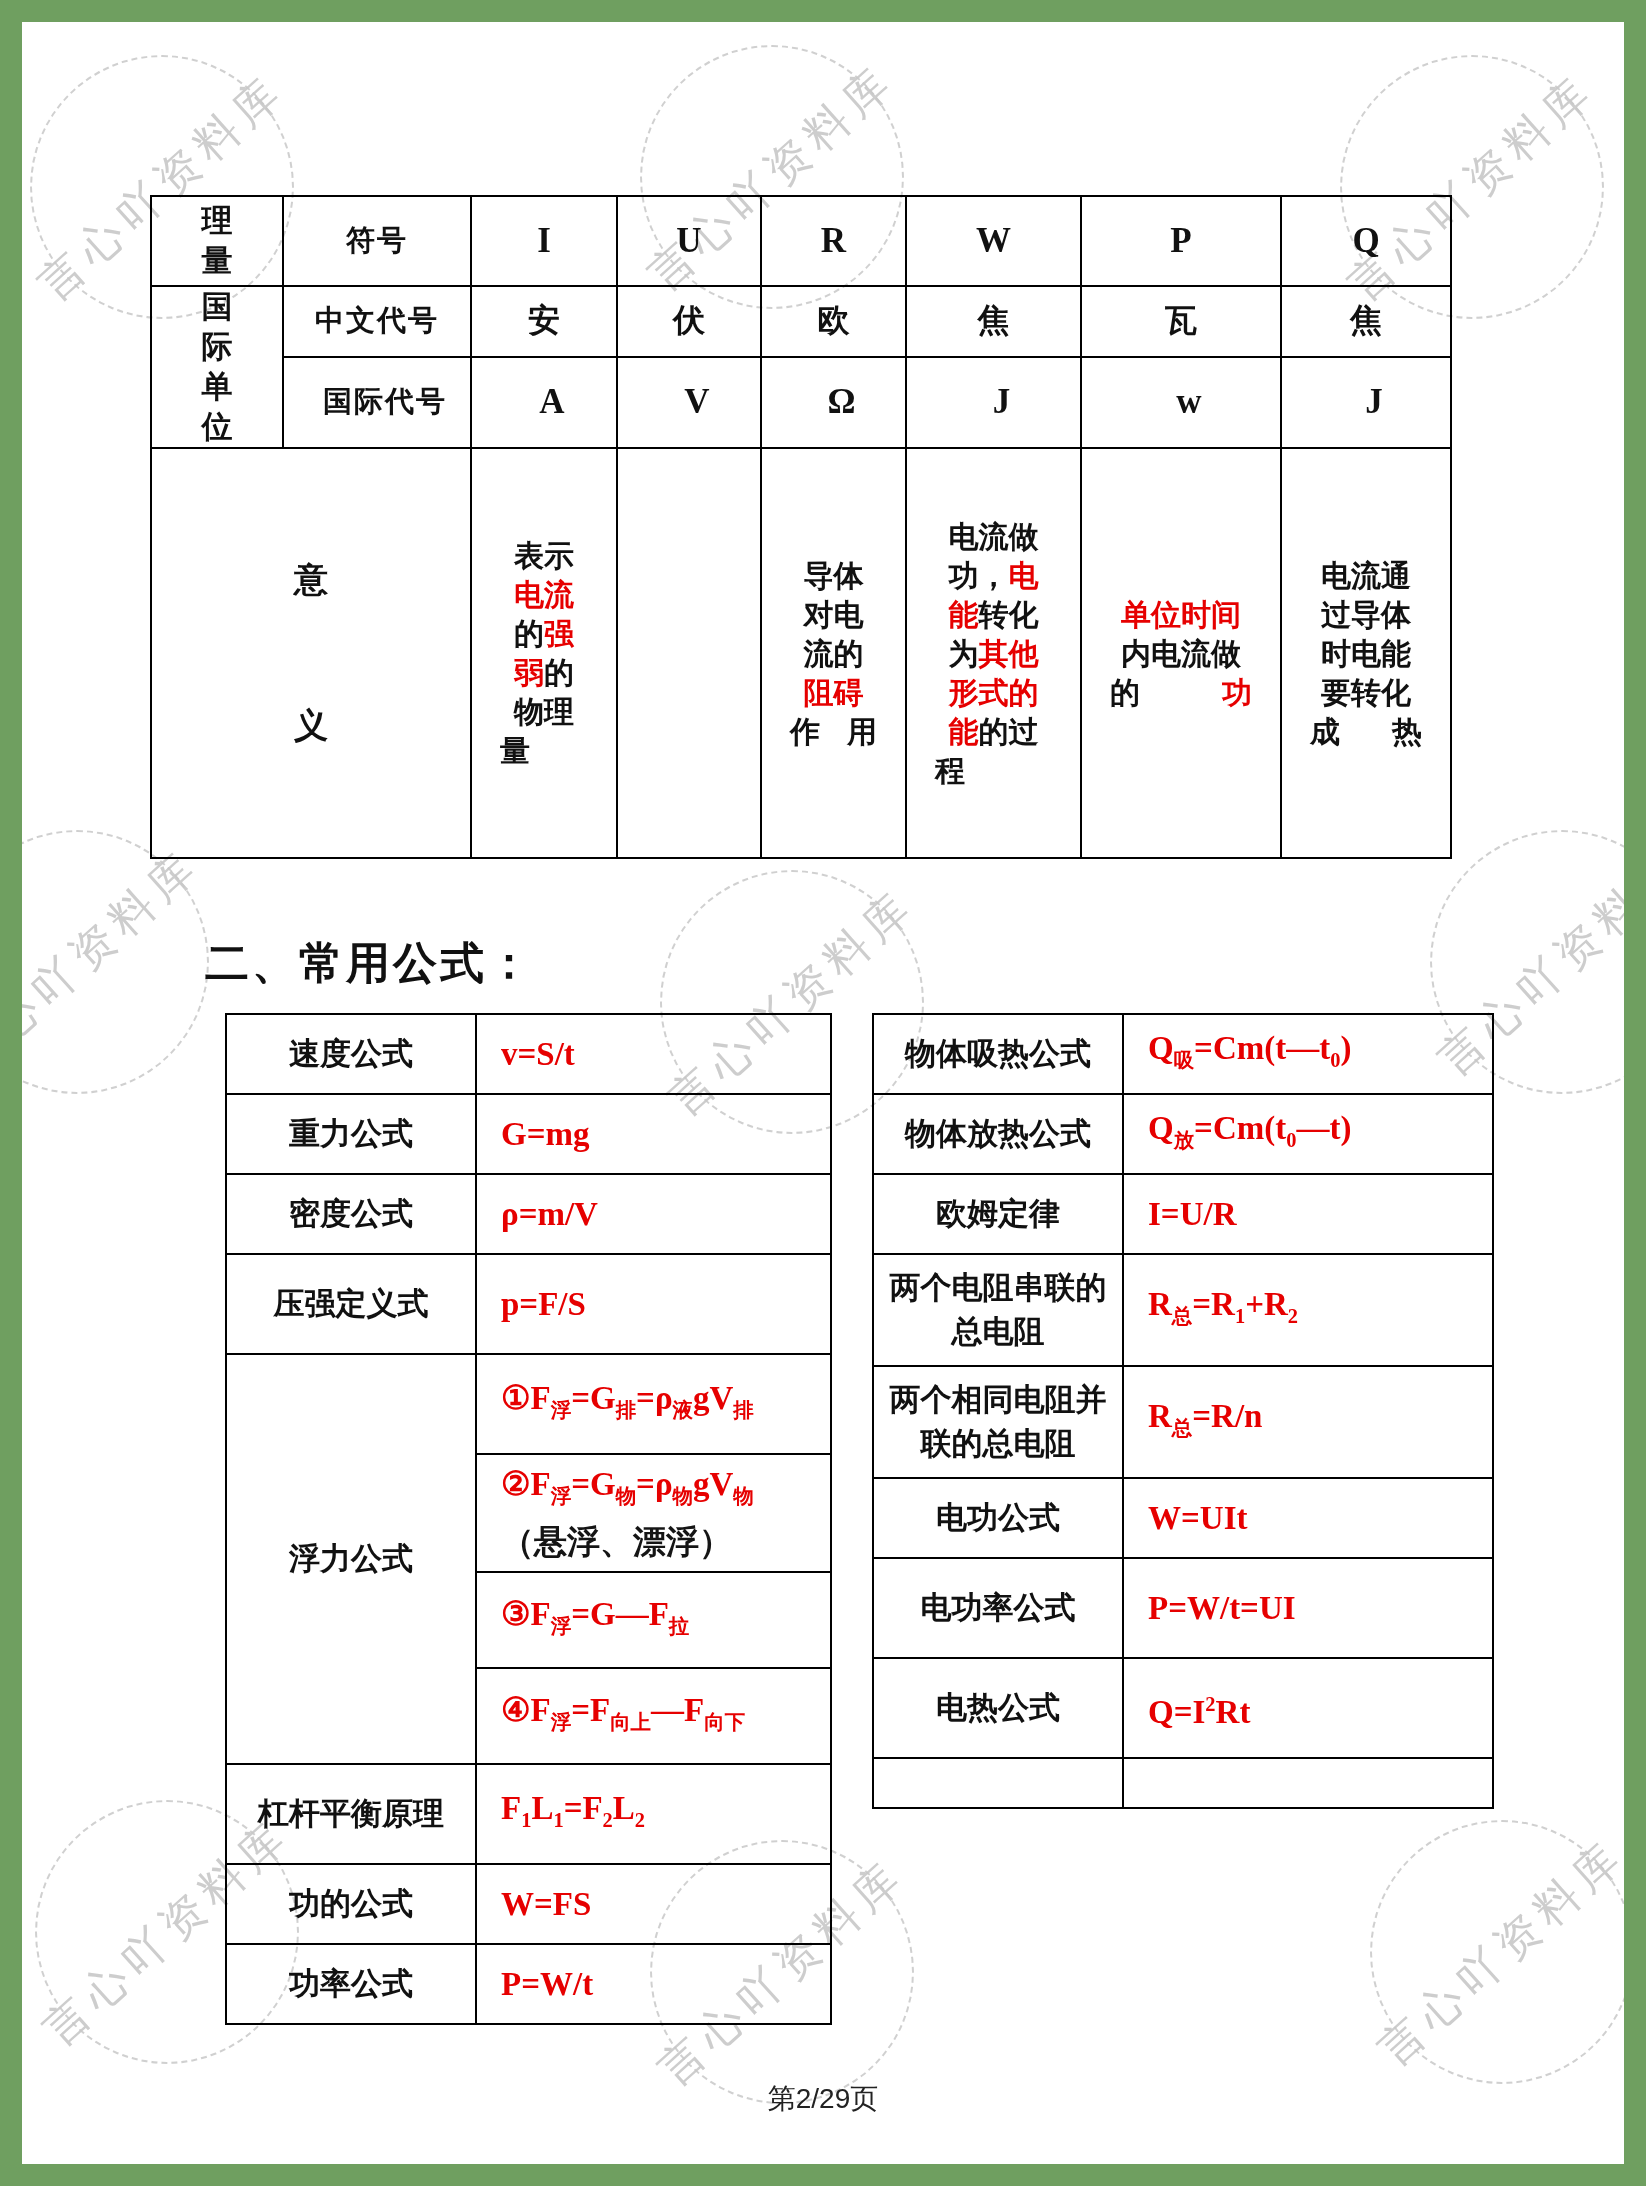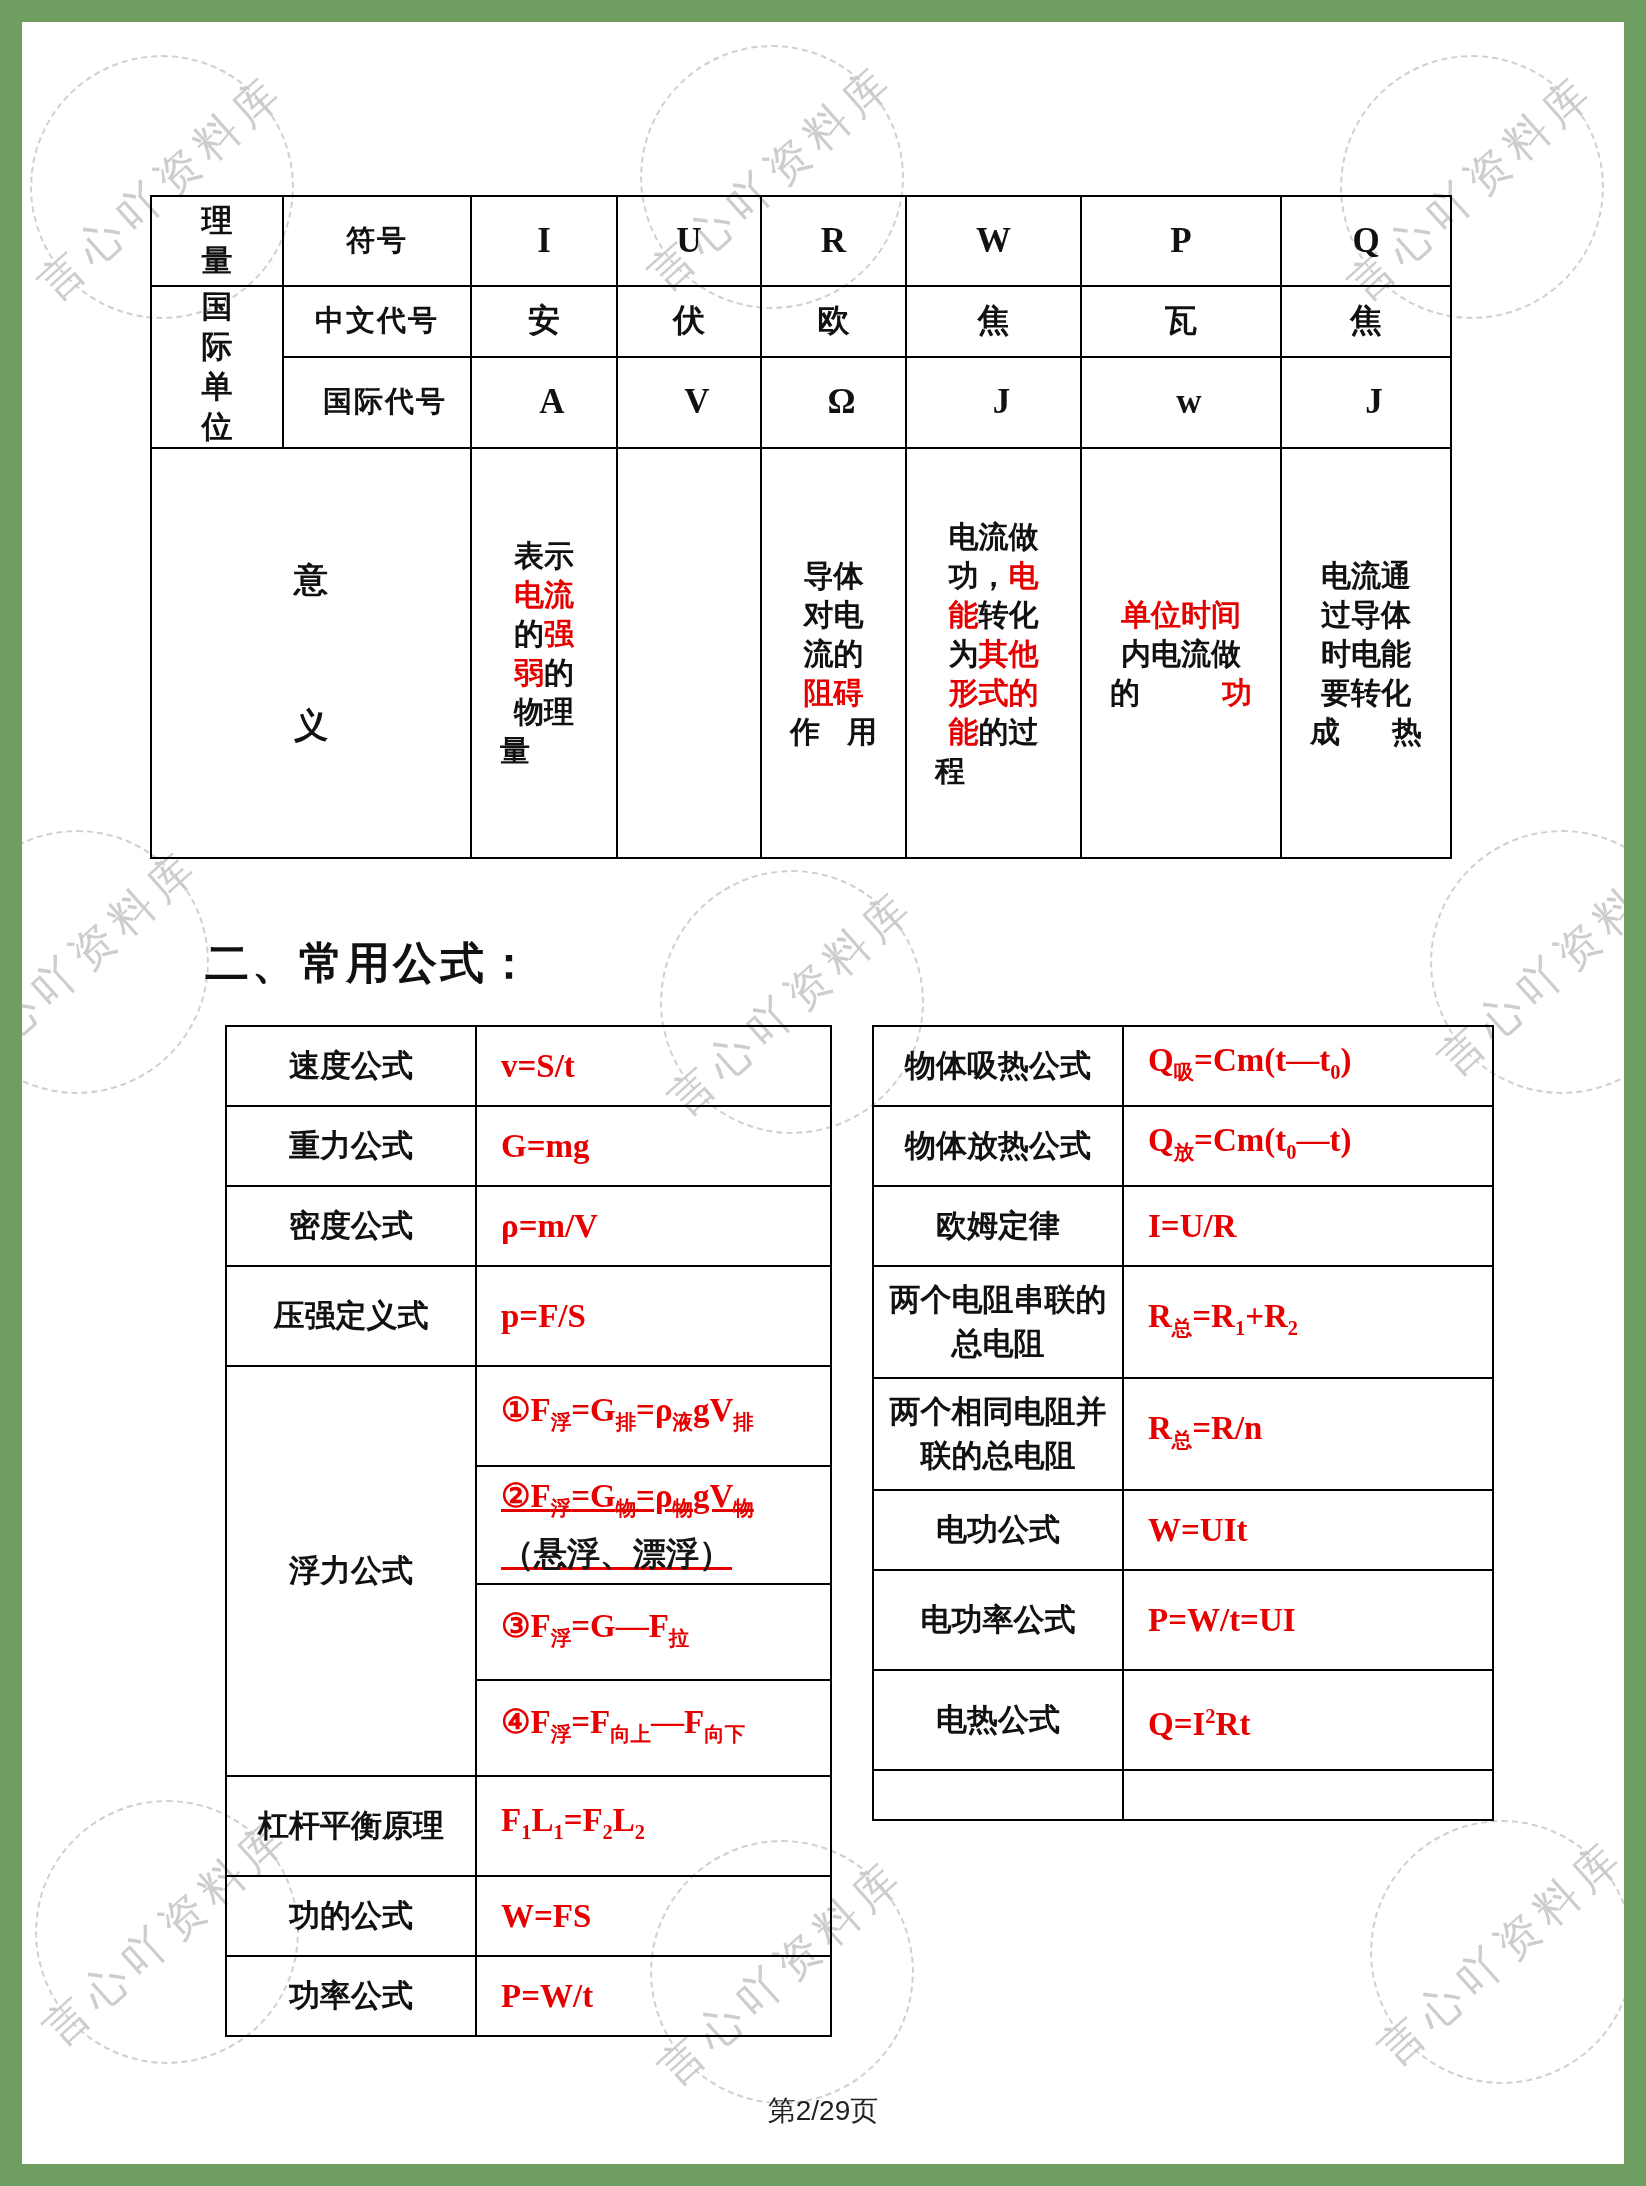--- a/index.html
+++ b/index.html
@@ -53,21 +53,21 @@
   .red{color:var(--accent-red);}
   .black{color:#151515;}
 
   
   .section-heading{
     margin:75px 14px 0 183px;
     font-size:44px;font-weight:bold;letter-spacing:3px;
   }
 
   
-  .formula-area{margin:32px 0 0 163px;display:flex;gap:40px;align-items:flex-start;padding-left:40px;}
+  .formula-area{margin:20px 0 0 163px;display:flex;gap:40px;align-items:flex-start;padding-left:40px;}
   .f-table td{vertical-align:middle;}
   .f-left{width:605px;}
   .f-left col.c-label{width:250px;}
   .f-left col.c-val{width:355px;}
   .f-right{width:620px;}
   .f-right col.c-label{width:250px;}
   .f-right col.c-val{width:370px;}
   .flabel{
     text-align:center;font-weight:bold;font-size:31px;
     padding:4px 14px;line-height:44px;
@@ -77,21 +77,21 @@
     font-family:"Liberation Serif","DejaVu Serif",serif;
     font-size:33px;text-align:left;padding:6px 10px 6px 24px;
     white-space:pre-line;line-height:46px;
   }
   .fval sub,.fval sup{font-size:0.62em;font-weight:bold;}
   .h50 td{height:50px;}
   .h80 td{height:80px;}
   .h82 td{height:100px;}
   .h96 td{height:96px;}
   .h112 td{height:112px;}
-  .h118 td{height:116px;text-decoration:underline;}
+  .h118 td{height:116px;}
 
   .footer{margin-top:55px;text-align:center;font-size:28px;color:#222;}
 </style>
 </head>
 <body>
 
 <div class="page">
 
   <div class="wm-layer">
     <div class="wm" style="left:-10px;top:15px">

